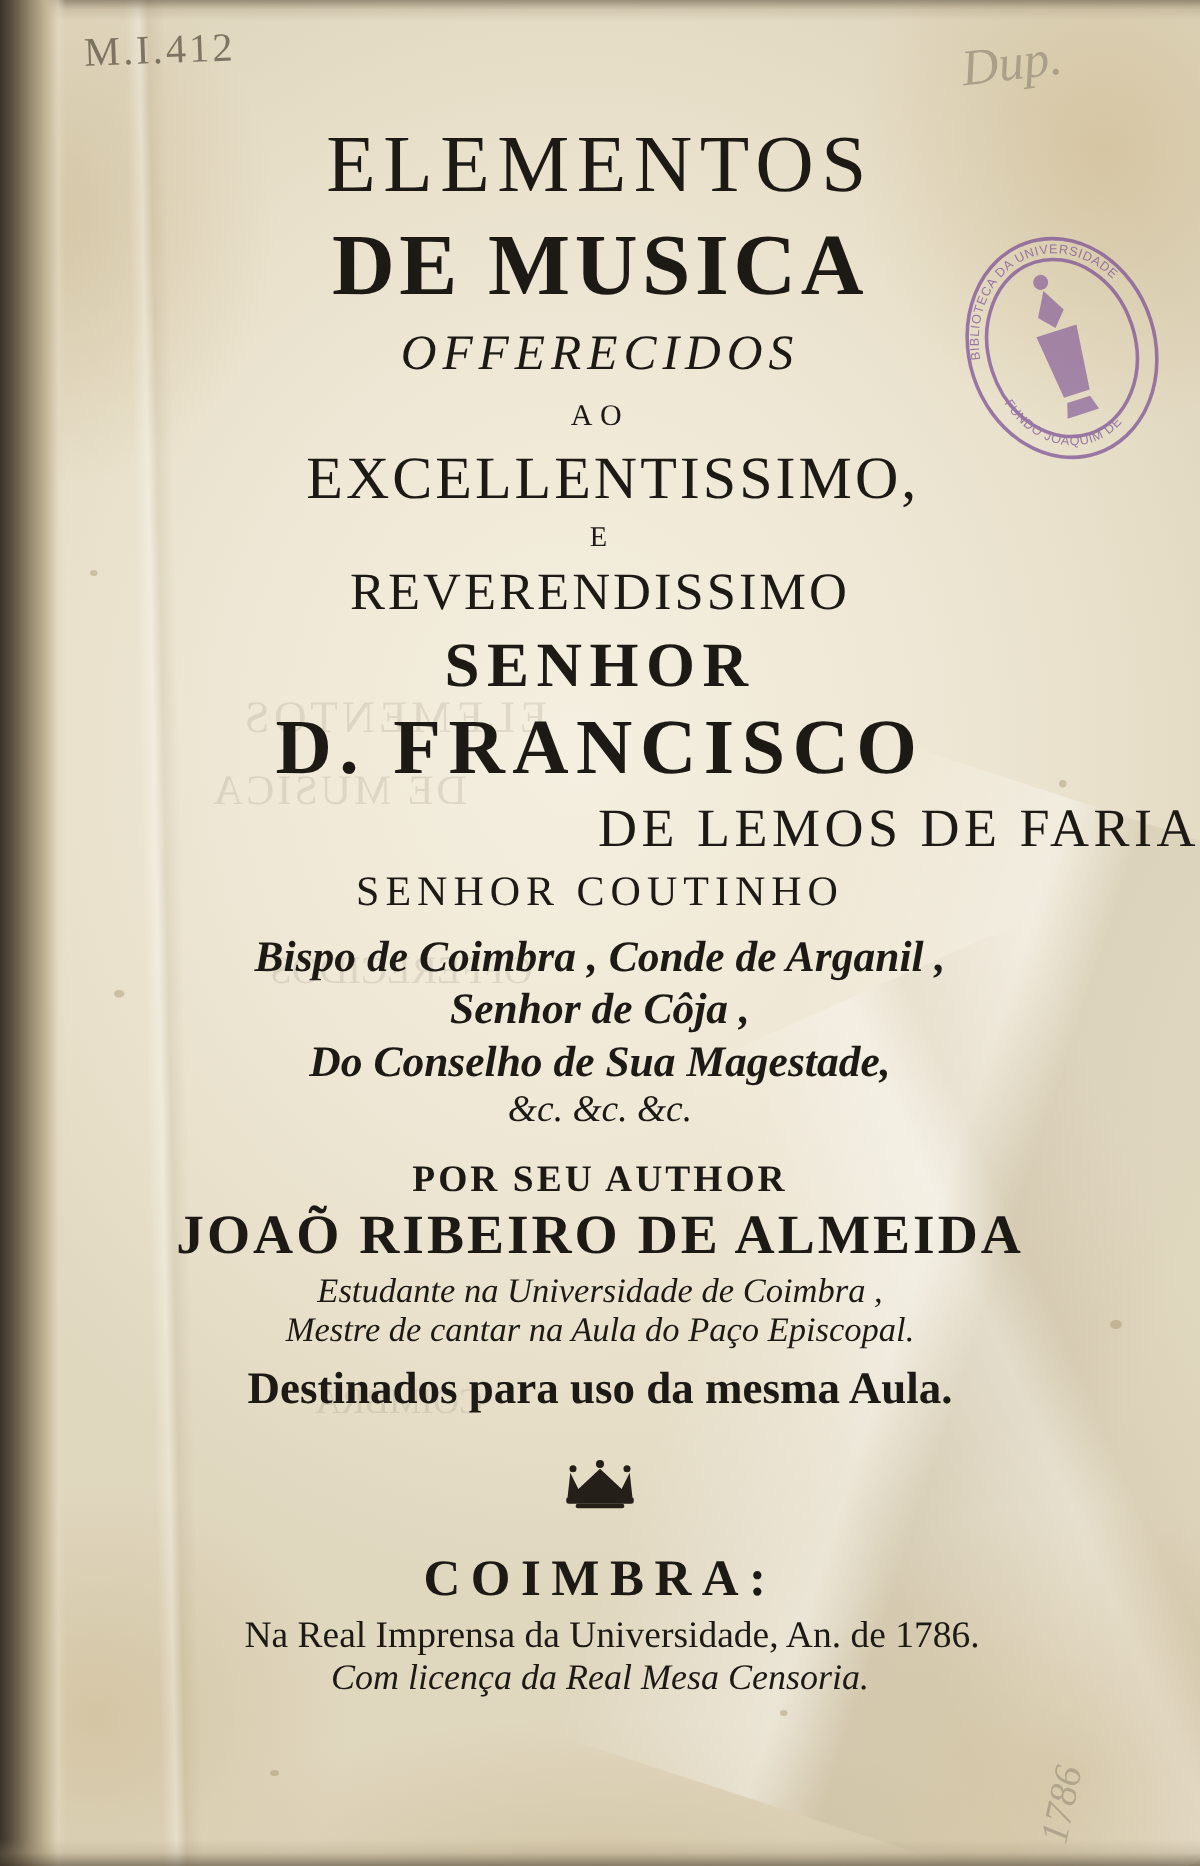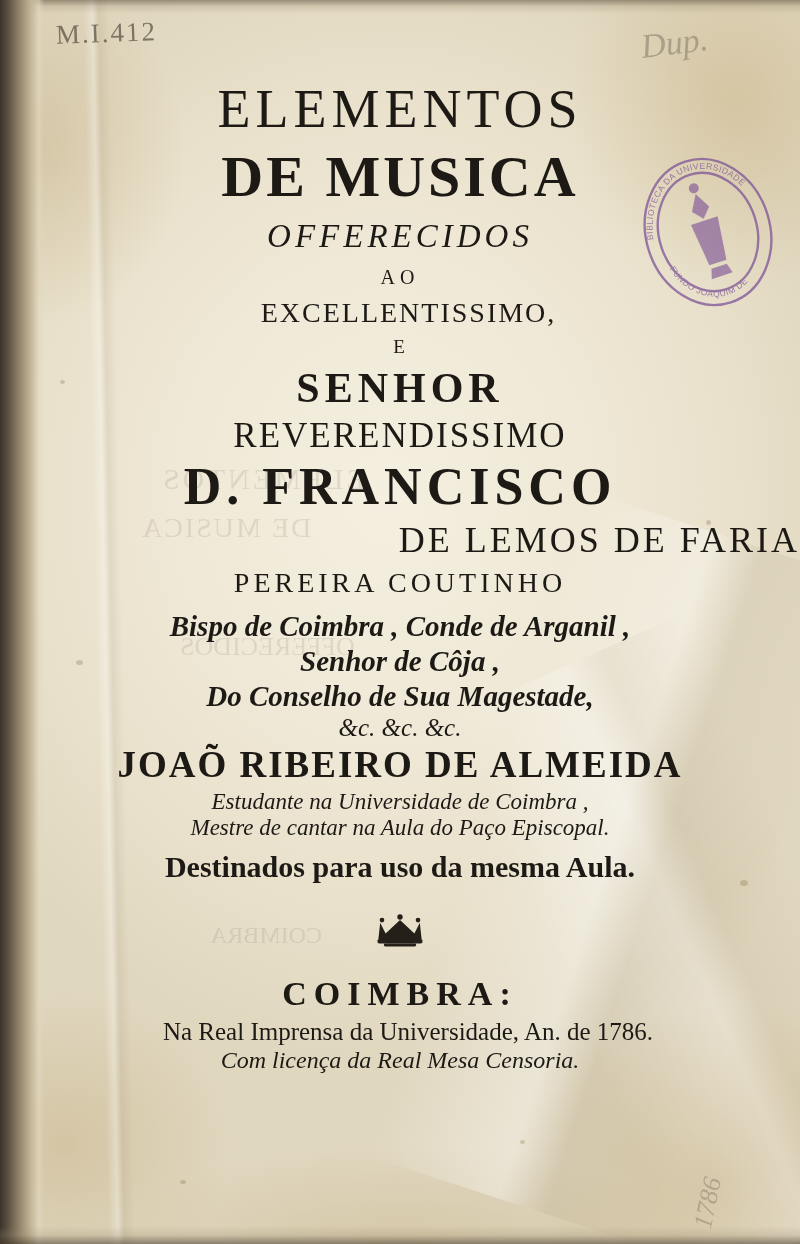--- a/index.html
+++ b/index.html
@@ -146,21 +146,21 @@
     font-style: italic;
     font-family: "Liberation Serif", serif;
   }
   .t-ao {
     margin-top: 14px;
     font-size: 20px;
     letter-spacing: 5px;
   }
   .t-excel {
     margin-top: 12px;
-    font-size: 28px;
+    font-size: 40px;
     letter-spacing: 2px;
     padding-left: 17px;
   }
   .t-e {
     margin-top: 10px;
     font-size: 19px;
     letter-spacing: 2px;
   }
   .t-rev {
     margin-top: 9px;
@@ -343,29 +343,30 @@
     </svg>
   </div>
 
   <div class="sheet">
     <div class="ln t-elementos">ELEMENTOS</div>
     <div class="ln t-demusica">DE MUSICA</div>
     <div class="ln t-offerecidos">OFFERECIDOS</div>
     <div class="ln t-ao">AO</div>
     <div class="ln t-excel">EXCELLENTISSIMO,</div>
     <div class="ln t-e">E</div>
+    <div class="ln t-rev">REVERENDISSIMO</div>
     <div class="ln t-senhor">SENHOR</div>
-    <div class="ln t-rev">REVERENDISSIMO</div>
     <div class="ln t-dfrancisco">D. FRANCISCO</div>
     <div class="ln t-lemos">DE LEMOS DE FARIA</div>
-    <div class="ln t-pereira">PEREIRA COUTINHO</div>
+    <div class="ln t-pereira">SENHOR COUTINHO</div>
     <div class="ln t-it1">Bispo de Coimbra ,  Conde de Arganil ,</div>
     <div class="ln t-it2">Senhor de Côja ,</div>
     <div class="ln t-it3">Do Conselho de Sua Magestade,</div>
     <div class="ln t-etc">&amp;c. &amp;c. &amp;c.</div>
+    <div class="ln t-porseu">POR SEU AUTHOR</div>
     <div class="ln t-author">JOAÕ RIBEIRO DE ALMEIDA</div>
     <div class="ln t-sub1">Estudante na Universidade de Coimbra ,</div>
     <div class="ln t-sub2">Mestre de cantar na Aula do Paço Episcopal.</div>
     <div class="ln t-destinados">Destinados para uso da mesma Aula.</div>
 
     <div class="ornament">
       <svg viewBox="0 0 60 40" width="54" height="36">
         <g fill="#241f19">
           <circle cx="10" cy="9" r="2.6"></circle>
           <circle cx="30" cy="5.5" r="3"></circle>

